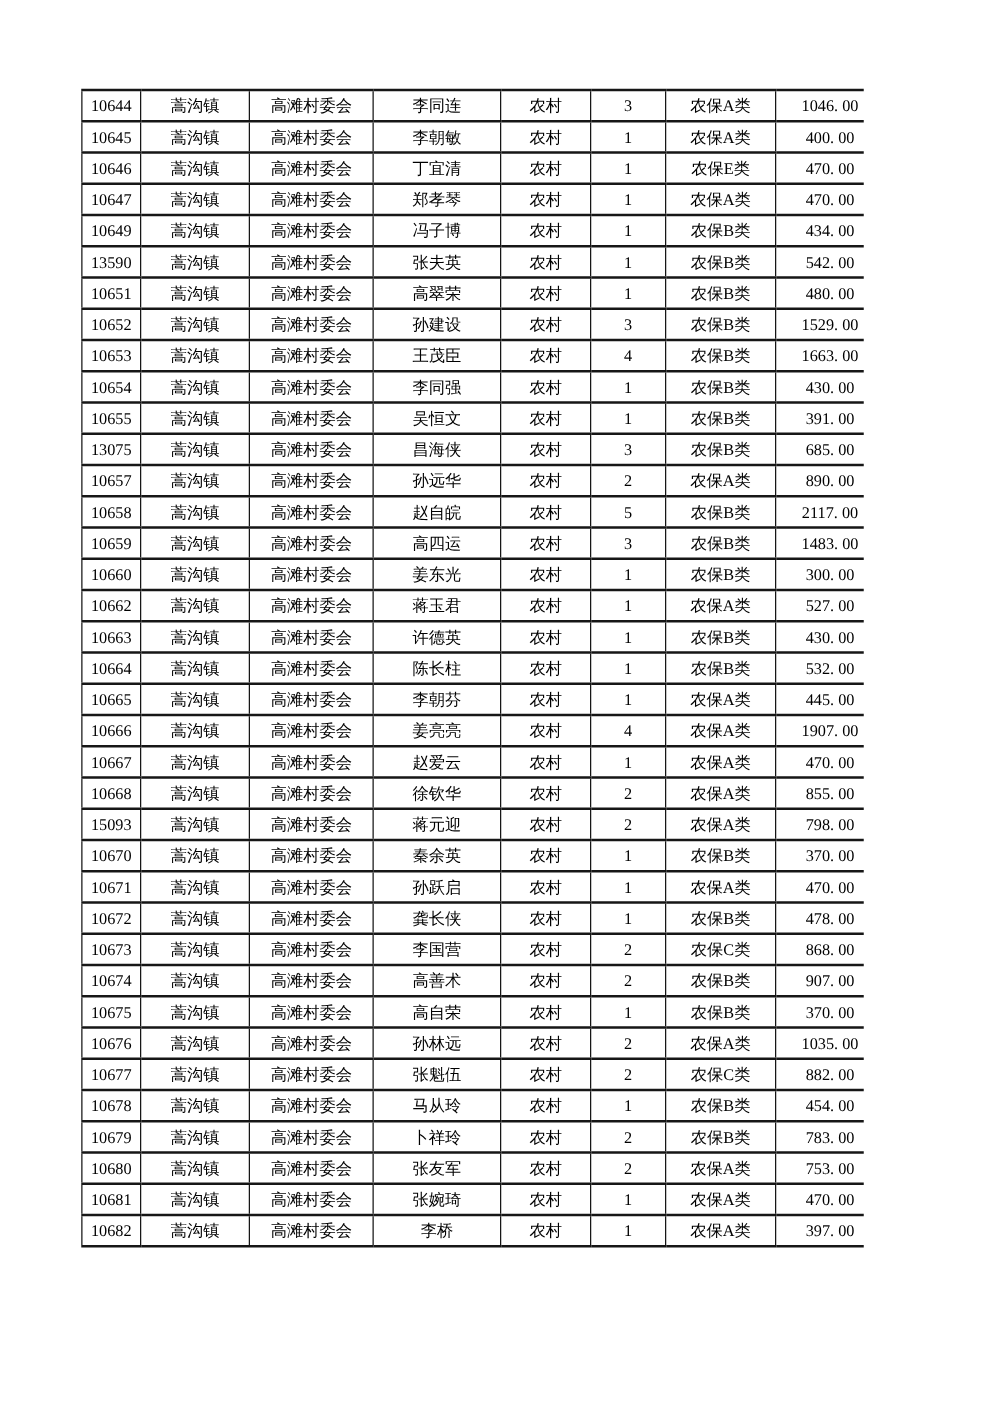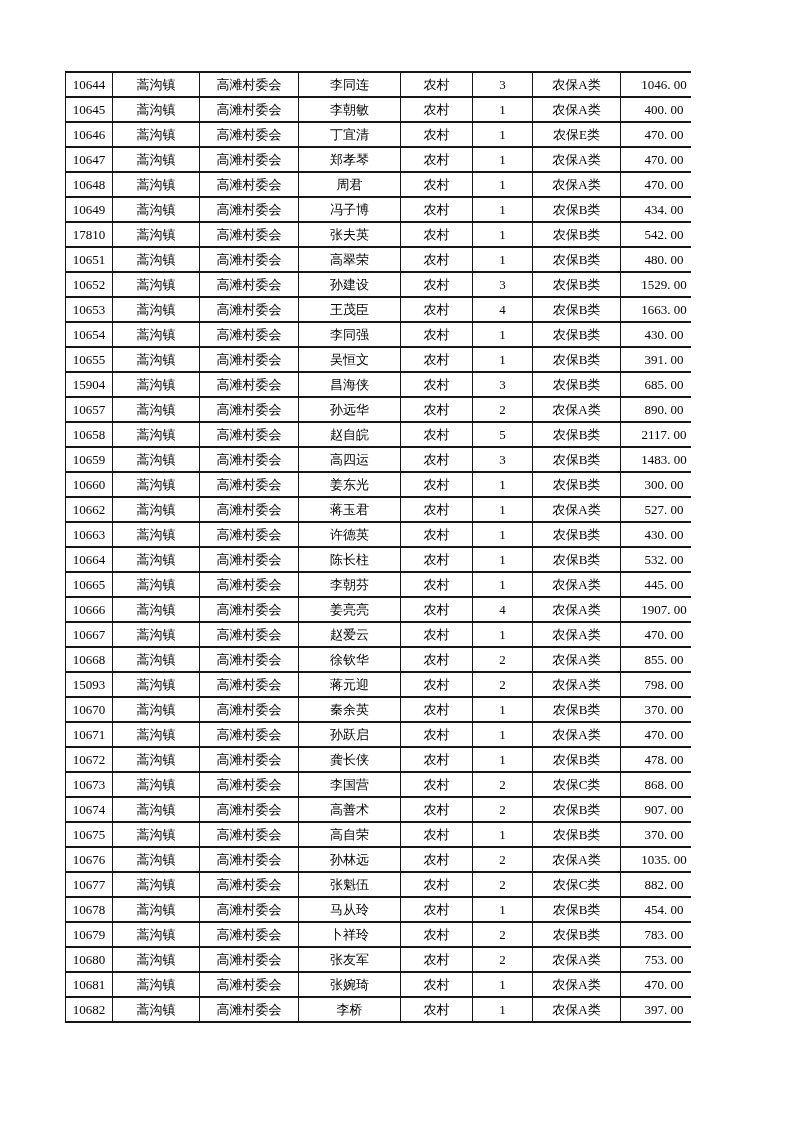--- a/index.html
+++ b/index.html
@@ -98,41 +98,31 @@
           <td>10647</td>
           <td>蒿沟镇</td>
           <td>高滩村委会</td>
           <td>郑孝琴</td>
           <td>农村</td>
           <td>1</td>
           <td>农保A类</td>
           <td>470. 00</td>
         </tr>
         <tr>
-          <td>10648</td>
-          <td>蒿沟镇</td>
-          <td>高滩村委会</td>
-          <td>周君</td>
-          <td>农村</td>
-          <td>1</td>
-          <td>农保A类</td>
-          <td>470. 00</td>
-        </tr>
-        <tr>
           <td>10649</td>
           <td>蒿沟镇</td>
           <td>高滩村委会</td>
           <td>冯子博</td>
           <td>农村</td>
           <td>1</td>
           <td>农保B类</td>
           <td>434. 00</td>
         </tr>
         <tr>
-          <td>17810</td>
+          <td>13590</td>
           <td>蒿沟镇</td>
           <td>高滩村委会</td>
           <td>张夫英</td>
           <td>农村</td>
           <td>1</td>
           <td>农保B类</td>
           <td>542. 00</td>
         </tr>
         <tr>
           <td>10651</td>
@@ -178,21 +168,21 @@
           <td>10655</td>
           <td>蒿沟镇</td>
           <td>高滩村委会</td>
           <td>吴恒文</td>
           <td>农村</td>
           <td>1</td>
           <td>农保B类</td>
           <td>391. 00</td>
         </tr>
         <tr>
-          <td>15904</td>
+          <td>13075</td>
           <td>蒿沟镇</td>
           <td>高滩村委会</td>
           <td>昌海侠</td>
           <td>农村</td>
           <td>3</td>
           <td>农保B类</td>
           <td>685. 00</td>
         </tr>
         <tr>
           <td>10657</td>

